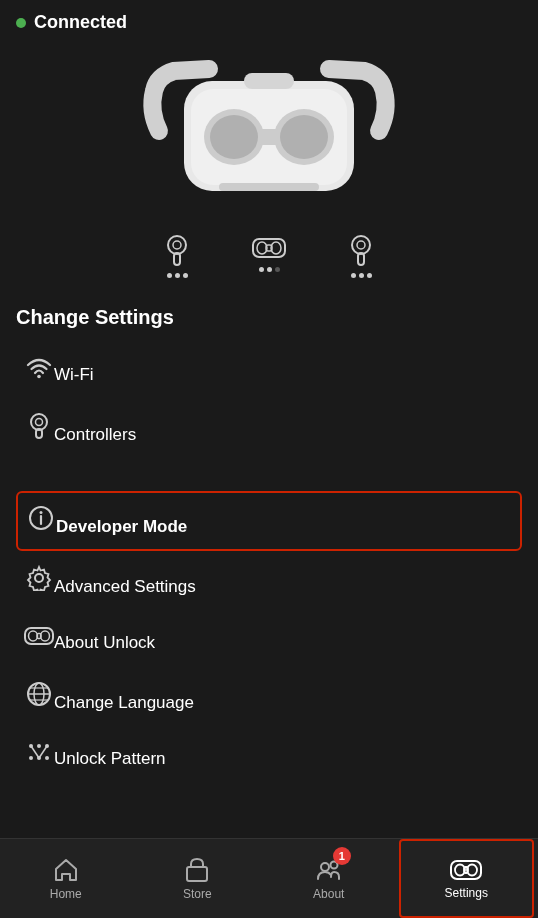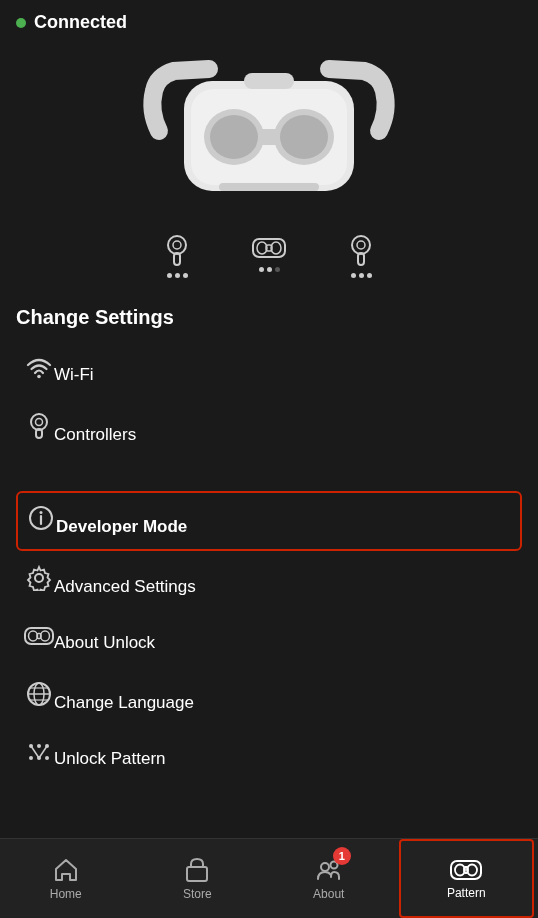--- a/index.html
+++ b/index.html
@@ -357,16 +357,16 @@
     <span class="nav-label">About</span>
   </div>
 
   <div class="nav-item active">
     <svg width="32" height="24" viewBox="0 0 32 24">
       <rect x="1" y="3" width="30" height="18" rx="6" fill="none" stroke="#fff" stroke-width="2"></rect>
       <ellipse cx="10" cy="12" rx="5" ry="5.5" fill="none" stroke="#fff" stroke-width="1.8"></ellipse>
       <ellipse cx="22" cy="12" rx="5" ry="5.5" fill="none" stroke="#fff" stroke-width="1.8"></ellipse>
       <rect x="14" y="9" width="4" height="6" rx="1.5" fill="none" stroke="#fff" stroke-width="1.8"></rect>
     </svg>
-    <span class="nav-label">Pattern</span>
+    <span class="nav-label">Settings</span>
   </div>
 
 </div>
 
 </body></html>

